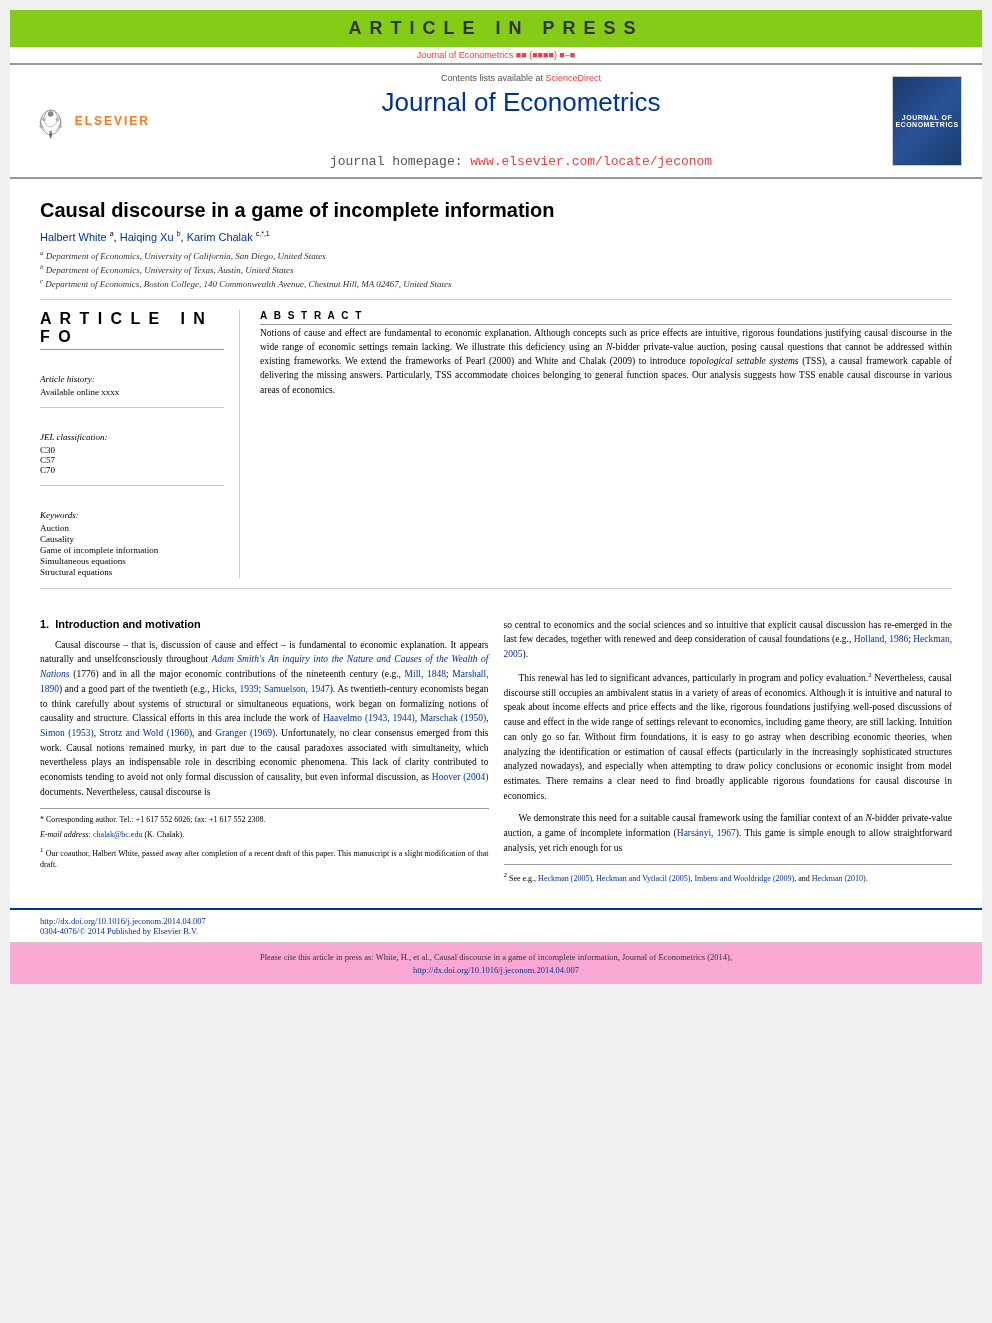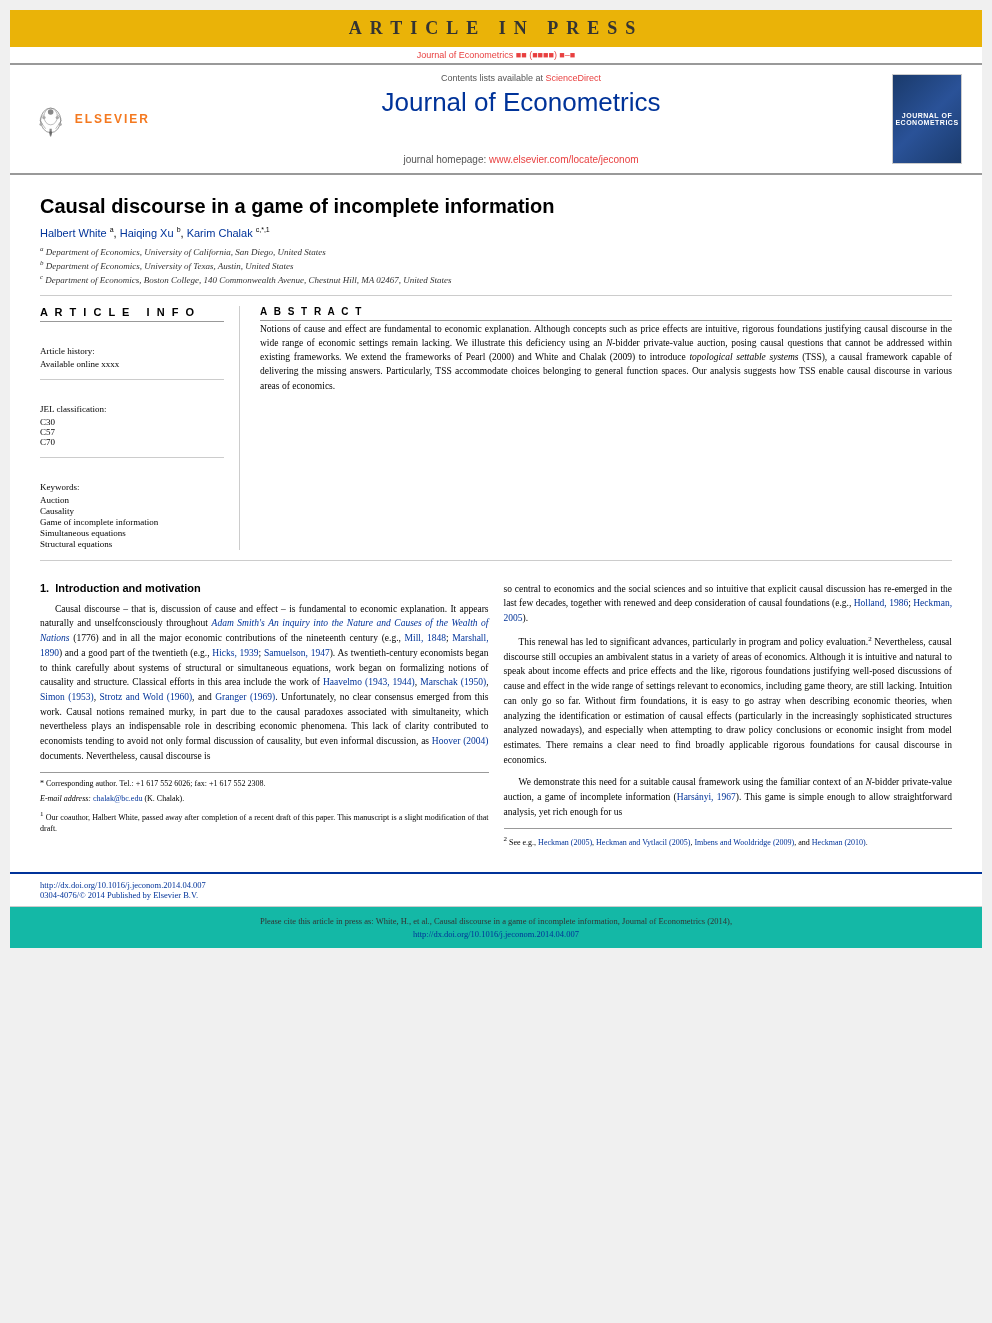--- a/index.html
+++ b/index.html
@@ -12,28 +12,28 @@
       justify-content: center;
       padding: 10px;
     }
     .page {
       width: 992px;
       background: #fff;
       position: relative;
     }
     
     .aip-banner {
-      background: #eab308;
+      background: #84cc16;
       text-align: center;
       padding: 8px 0;
       font-size: 18px;
       font-weight: bold;
       letter-spacing: 8px;
       color: #333;
-      font-family: Liberation Serif, serif;
+      font-family: Liberation Sans, sans-serif;
     }
     .journal-ref {
       text-align: center;
       font-size: 9px;
       color: #e84040;
       padding: 3px 0;
       border-bottom: 2px solid #999;
       font-family: Arial, sans-serif;
     }
     
@@ -74,23 +74,23 @@
       text-decoration: none;
     }
     .journal-title {
       font-size: 26px;
       color: #003399;
       font-family: Arial, sans-serif;
       font-weight: normal;
       margin: 4px 0;
     }
     .journal-homepage {
-      font-size: 10px;
+      font-size: 13px;
       color: #555;
-      font-family: Liberation Sans, sans-serif;
+      font-family: Liberation Mono, monospace;
       margin-top: 36px;
     }
     .homepage-link {
       color: #e84040;
     }
     .journal-cover {
       width: 70px;
       height: 90px;
       border: 1px solid #ccc;
       background: linear-gradient(135deg, #1a3a6b 0%, #2a5298 50%, #1a3a6b 100%);
@@ -140,29 +140,30 @@
       margin-top: 10px;
     }
     .article-info {
       width: 200px;
       flex-shrink: 0;
       font-size: 9px;
       border-right: 1px solid #ccc;
       padding-right: 15px;
     }
     .info-section-title {
-      font-size: 11px;
+      font-size: 16px;
       letter-spacing: 2px;
       font-family: Arial, sans-serif;
       font-weight: bold;
       border-bottom: 1px solid #999;
       padding-bottom: 3px;
       margin-bottom: 22px;
     }
     .info-label {
+      font-style: italic;
       font-size: 9px;
       margin-bottom: 3px;
       display: block;
       margin-top: 24px;
     }
     .info-value {
       font-size: 9px;
       margin-bottom: 8px;
     }
     .jel-code {
@@ -194,21 +195,21 @@
     }
     .copyright {
       text-align: right;
       font-size: 9px;
       margin-top: 8px;
     }
     
     .body-columns {
       display: flex;
       gap: 15px;
-      margin-top: 21px;
+      margin-top: 29px;
       font-size: 9.5px;
     }
     .col-left {
       flex: 1;
       text-align: justify;
     }
     .col-right {
       flex: 1;
       text-align: justify;
     }
@@ -242,21 +243,21 @@
       margin-top: 10px;
       padding: 6px 30px;
       font-size: 8.5px;
       color: #003399;
     }
     .doi-link {
       color: #003399;
     }
     
     .citation-bar {
-      background: #14b8a6;
+      background: #f9a8d4;
       border-top: 1px solid #ccc;
       padding: 8px 20px;
       font-size: 8.5px;
       color: #333;
       text-align: center;
       line-height: 1.5;
     }
     .sup { font-size: 7px; vertical-align: super; }
     
     .fn-col {

